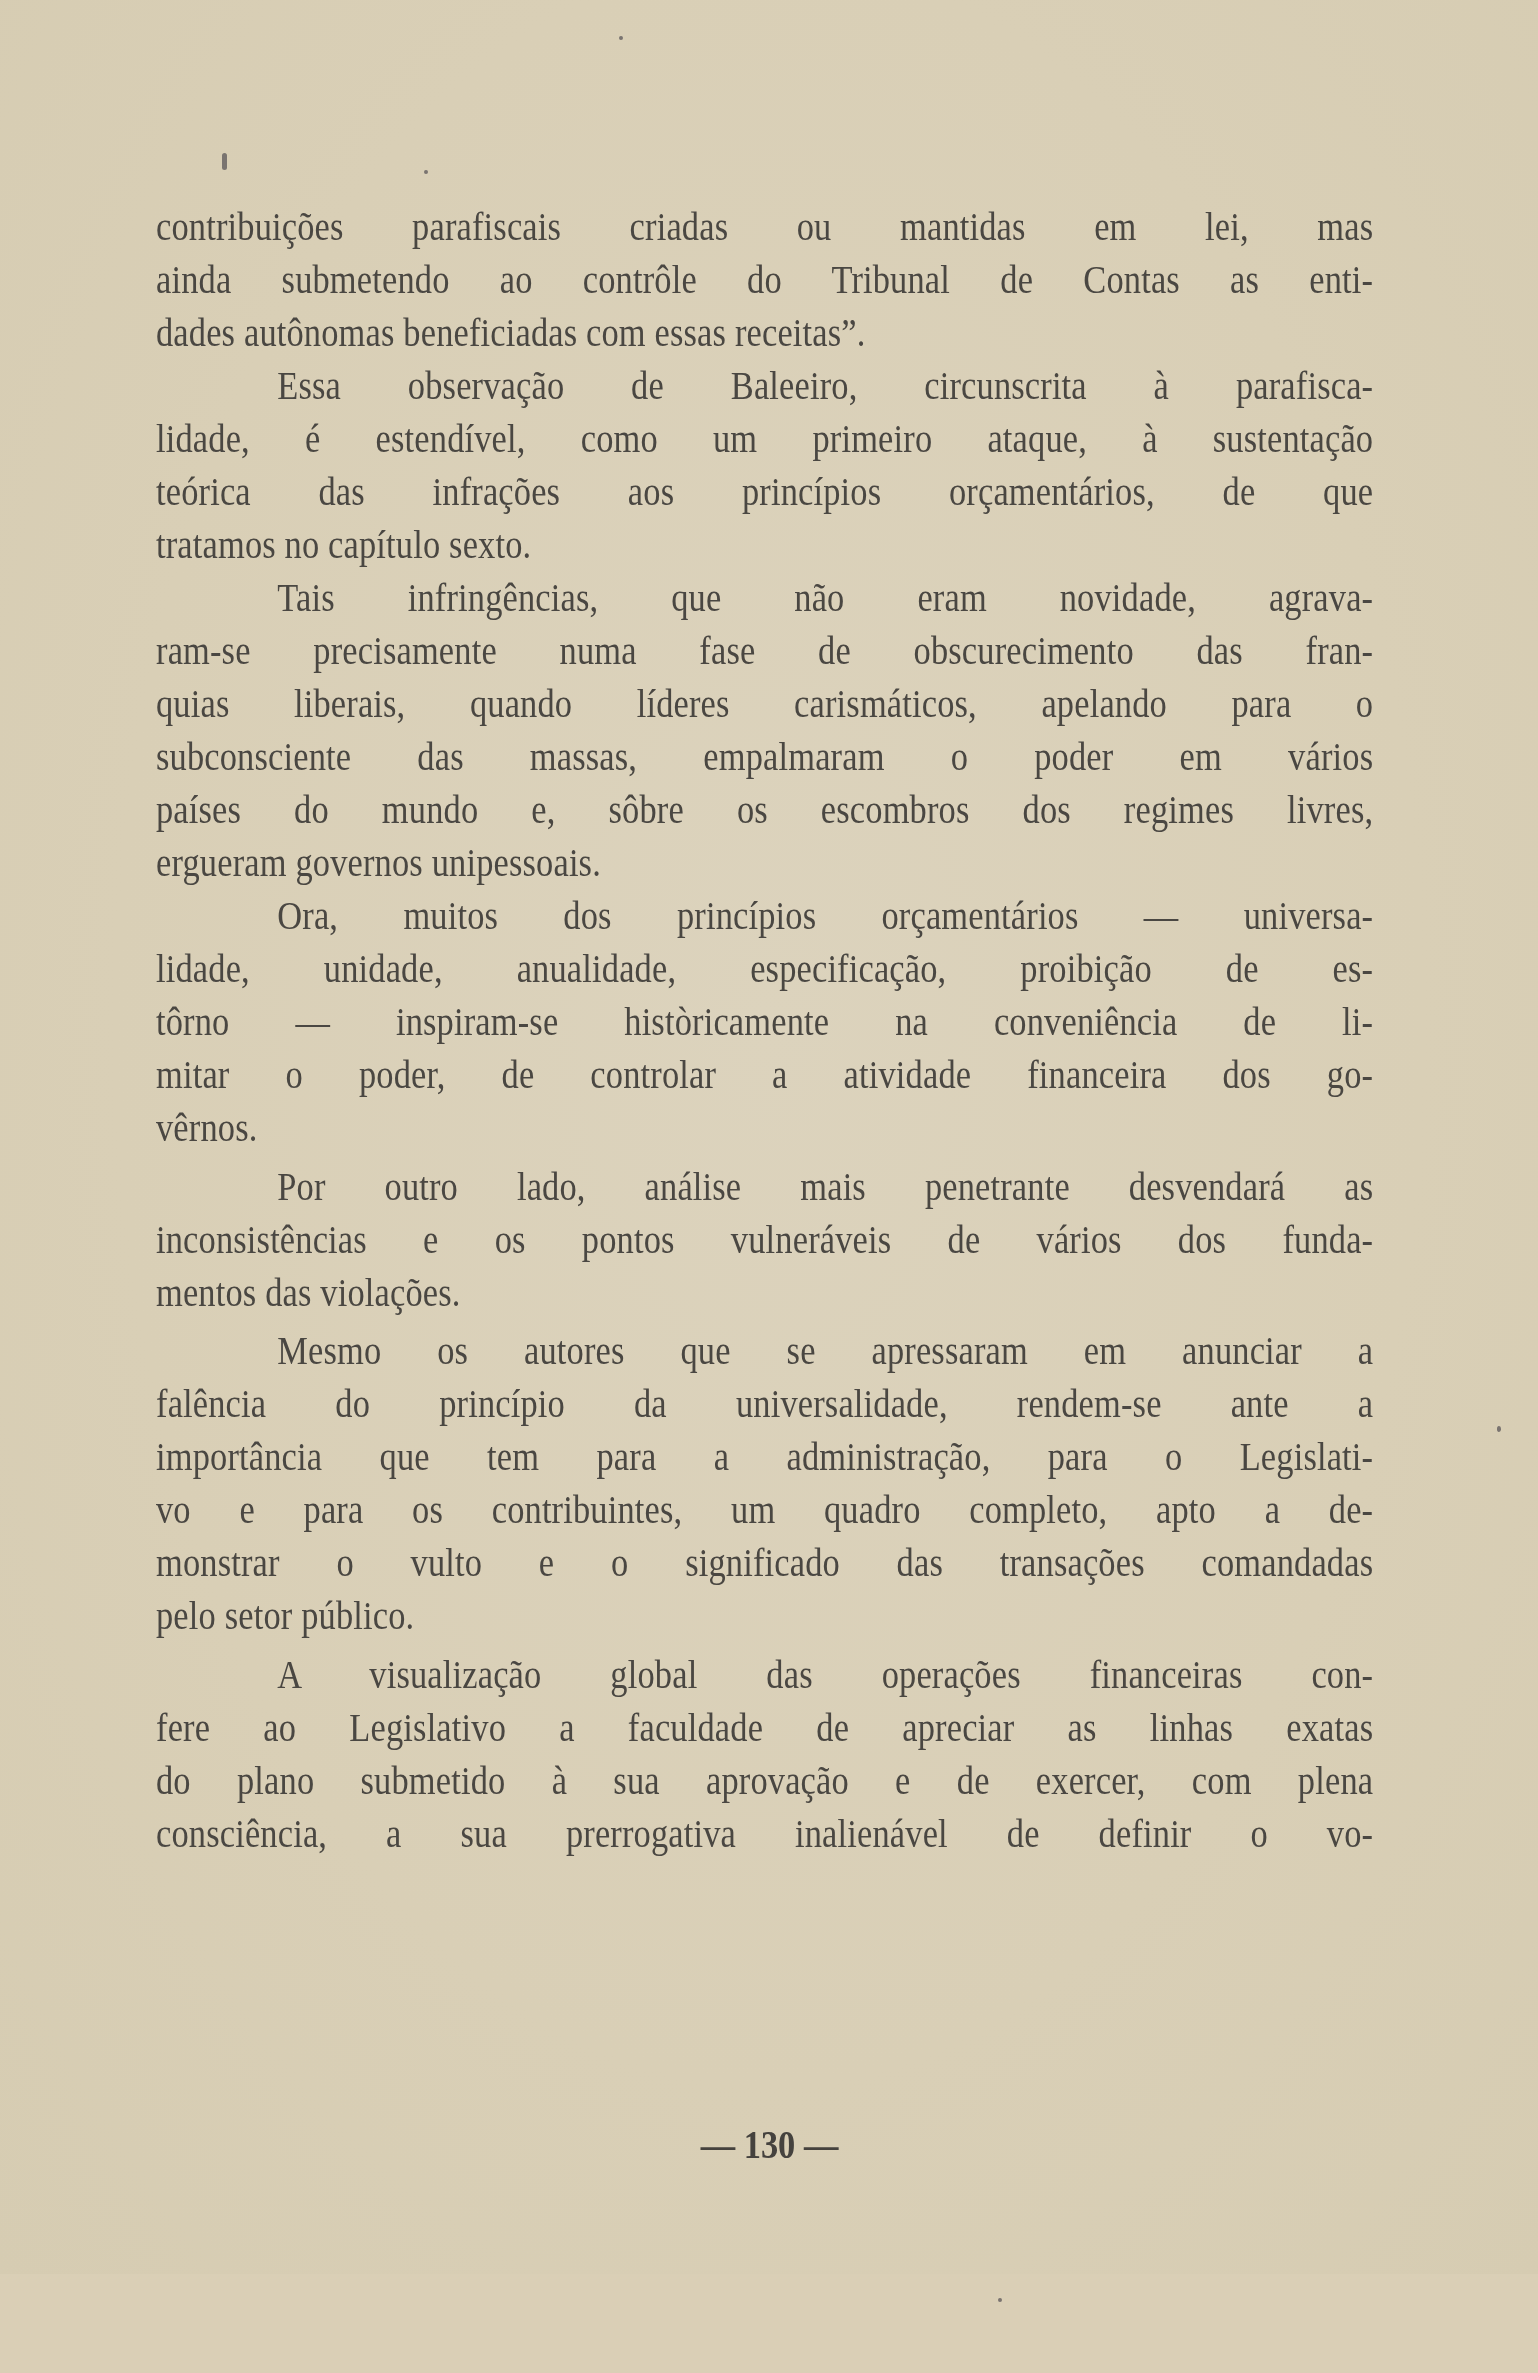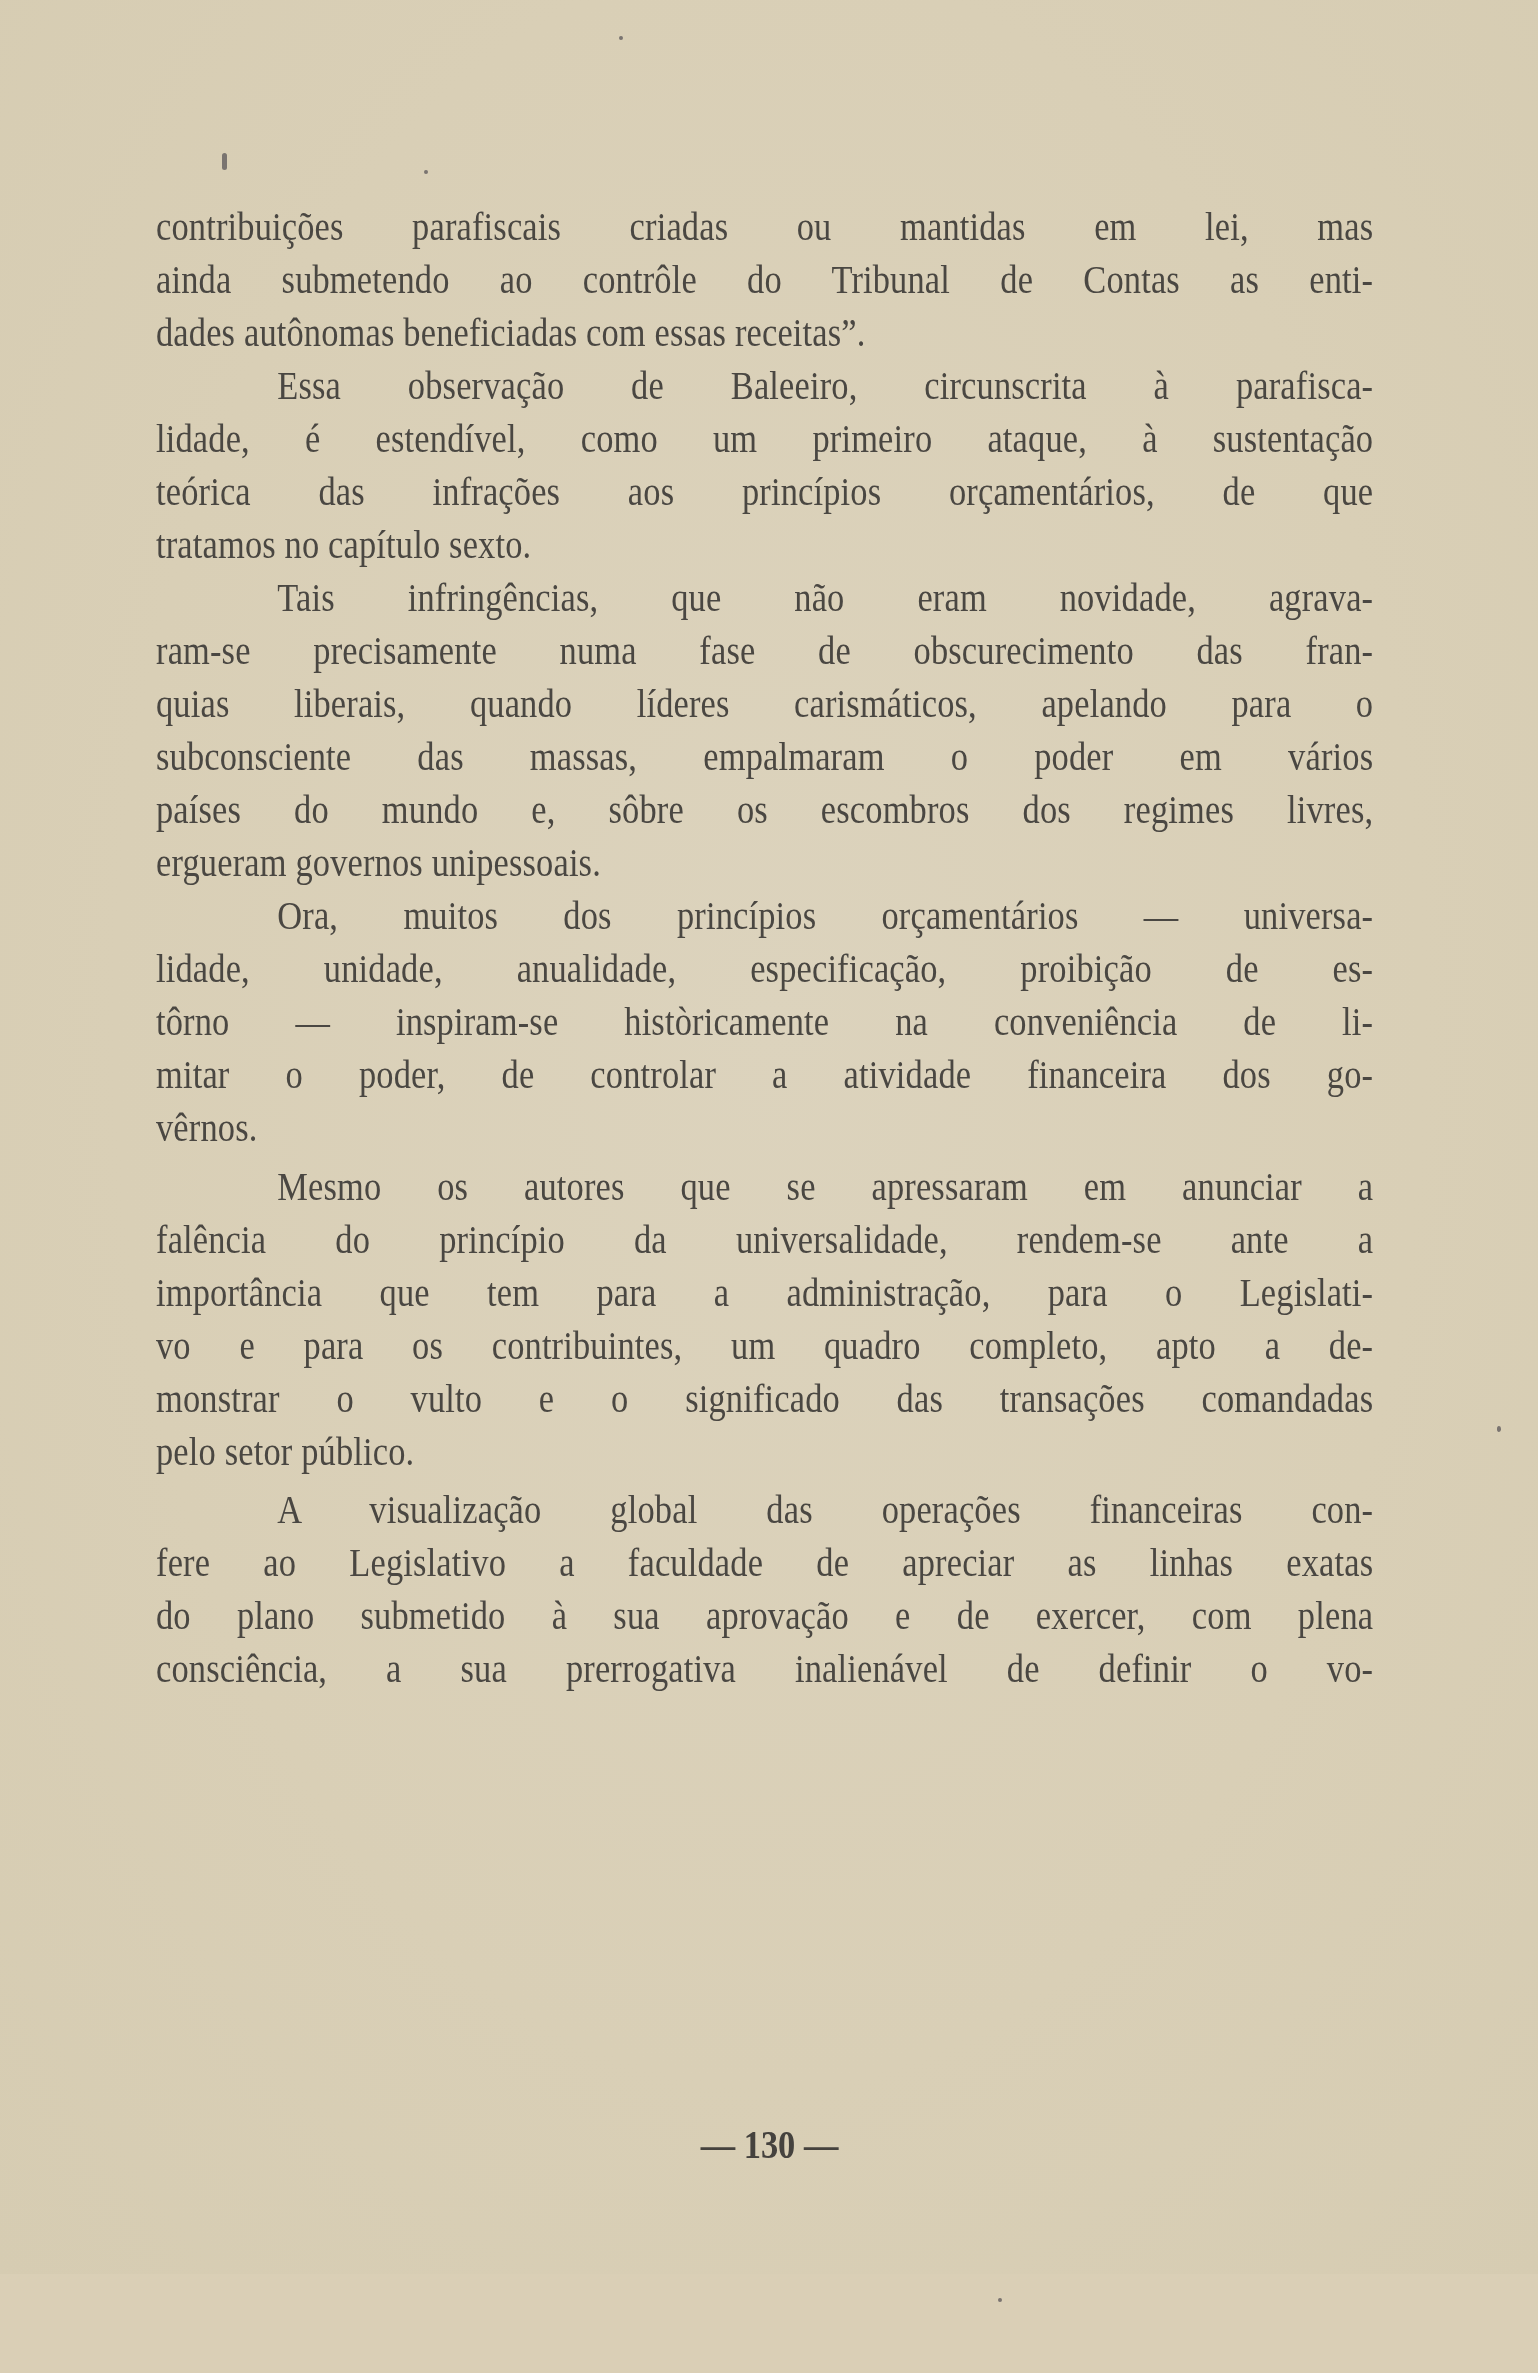--- a/index.html
+++ b/index.html
@@ -104,20 +104,25 @@
 
     <div>
       <span class="line indent">Ora, muitos dos princípios orçamentários — universa-</span>
       <span class="line">lidade, unidade, anualidade, especificação, proibição de es-</span>
       <span class="line">tôrno — inspiram-se històricamente na conveniência de li-</span>
       <span class="line">mitar o poder, de controlar a  atividade financeira dos go-</span>
       <span class="line last">vêrnos.</span>
     </div>
 
 
+    <div style="margin-top:5.6px;">
+      <span class="line indent">Por outro lado, análise mais penetrante desvendará as</span>
+      <span class="line">inconsistências e os pontos vulneráveis de vários dos funda-</span>
+      <span class="line last">mentos das violações.</span>
+    </div>
 
     <div style="margin-top:5.6px;">
       <span class="line indent">Mesmo os autores que se apressaram em anunciar a</span>
       <span class="line">falência do princípio da universalidade, rendem-se ante a</span>
       <span class="line">importância que tem para a administração, para o Legislati-</span>
       <span class="line">vo e para os contribuintes, um quadro completo, apto a de-</span>
       <span class="line">monstrar o vulto e o significado das transações comandadas</span>
       <span class="line last">pelo setor público.</span>
     </div>
 

